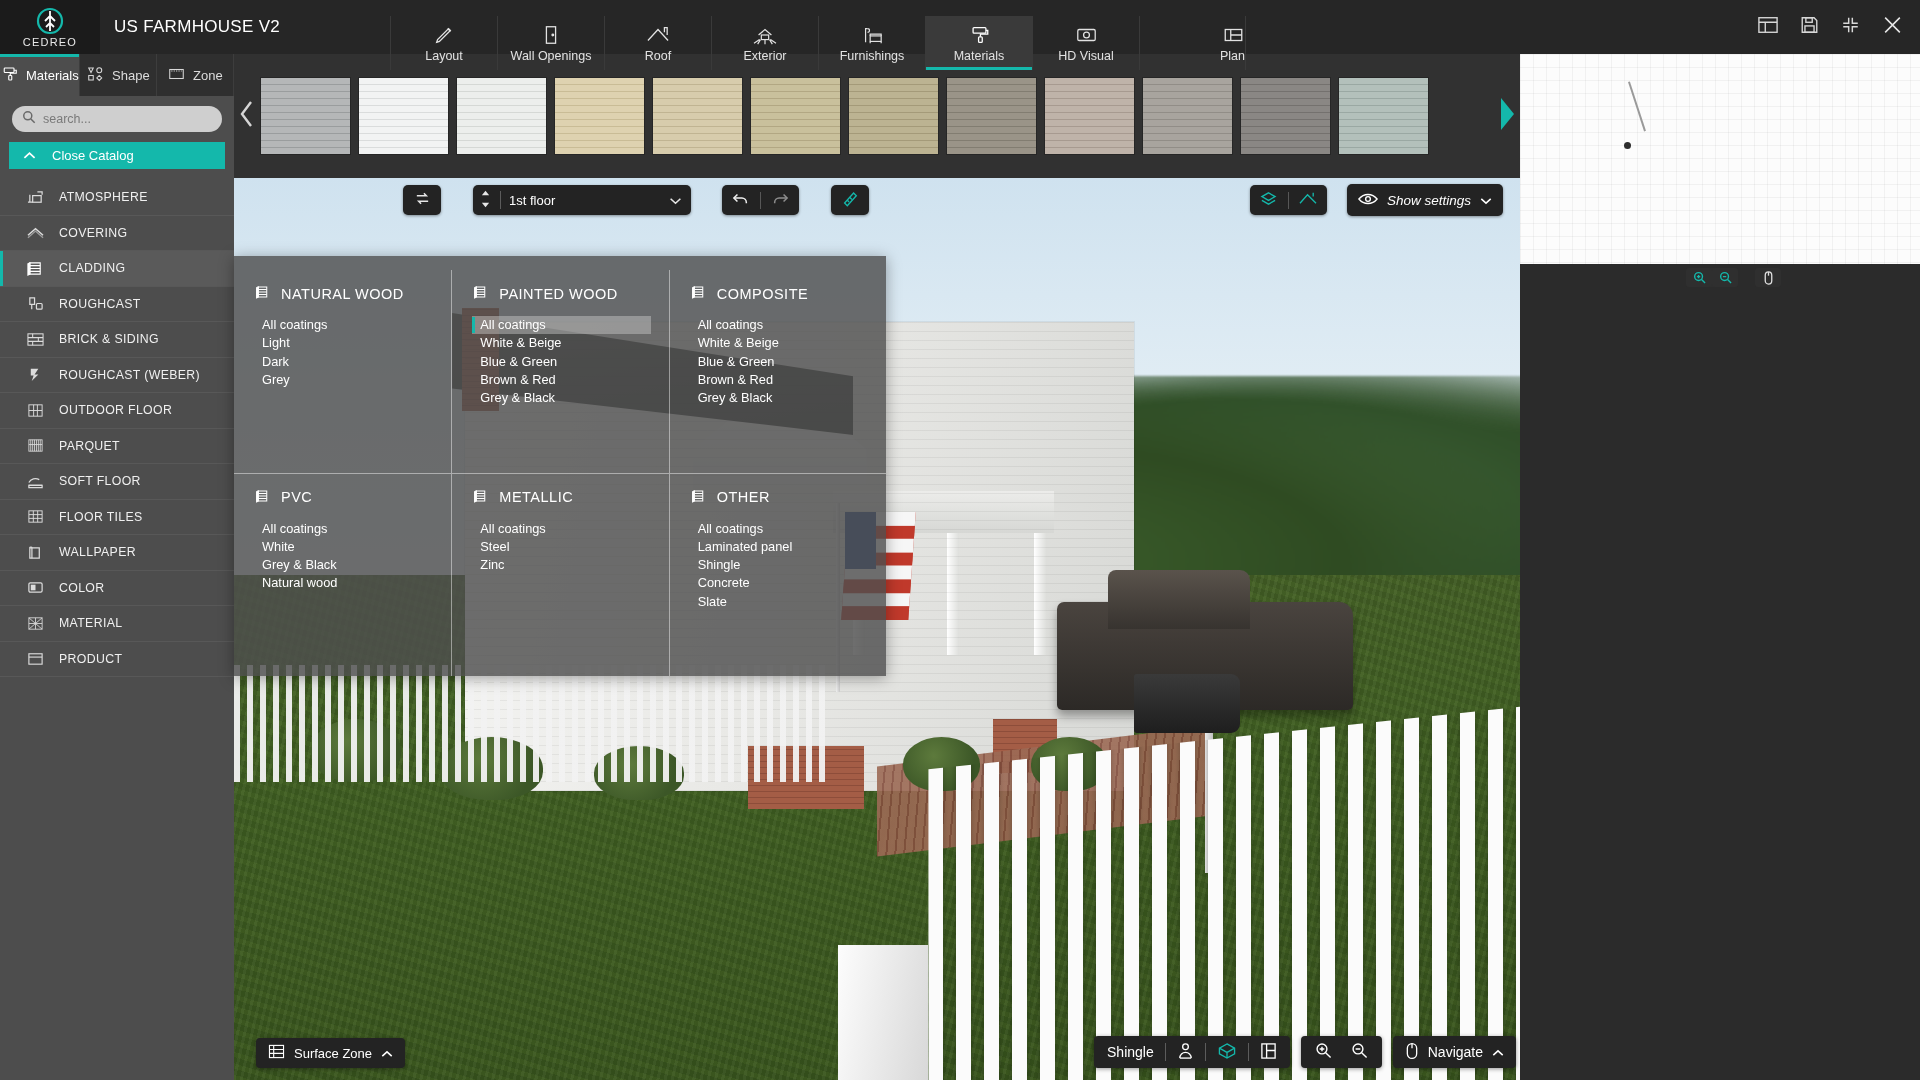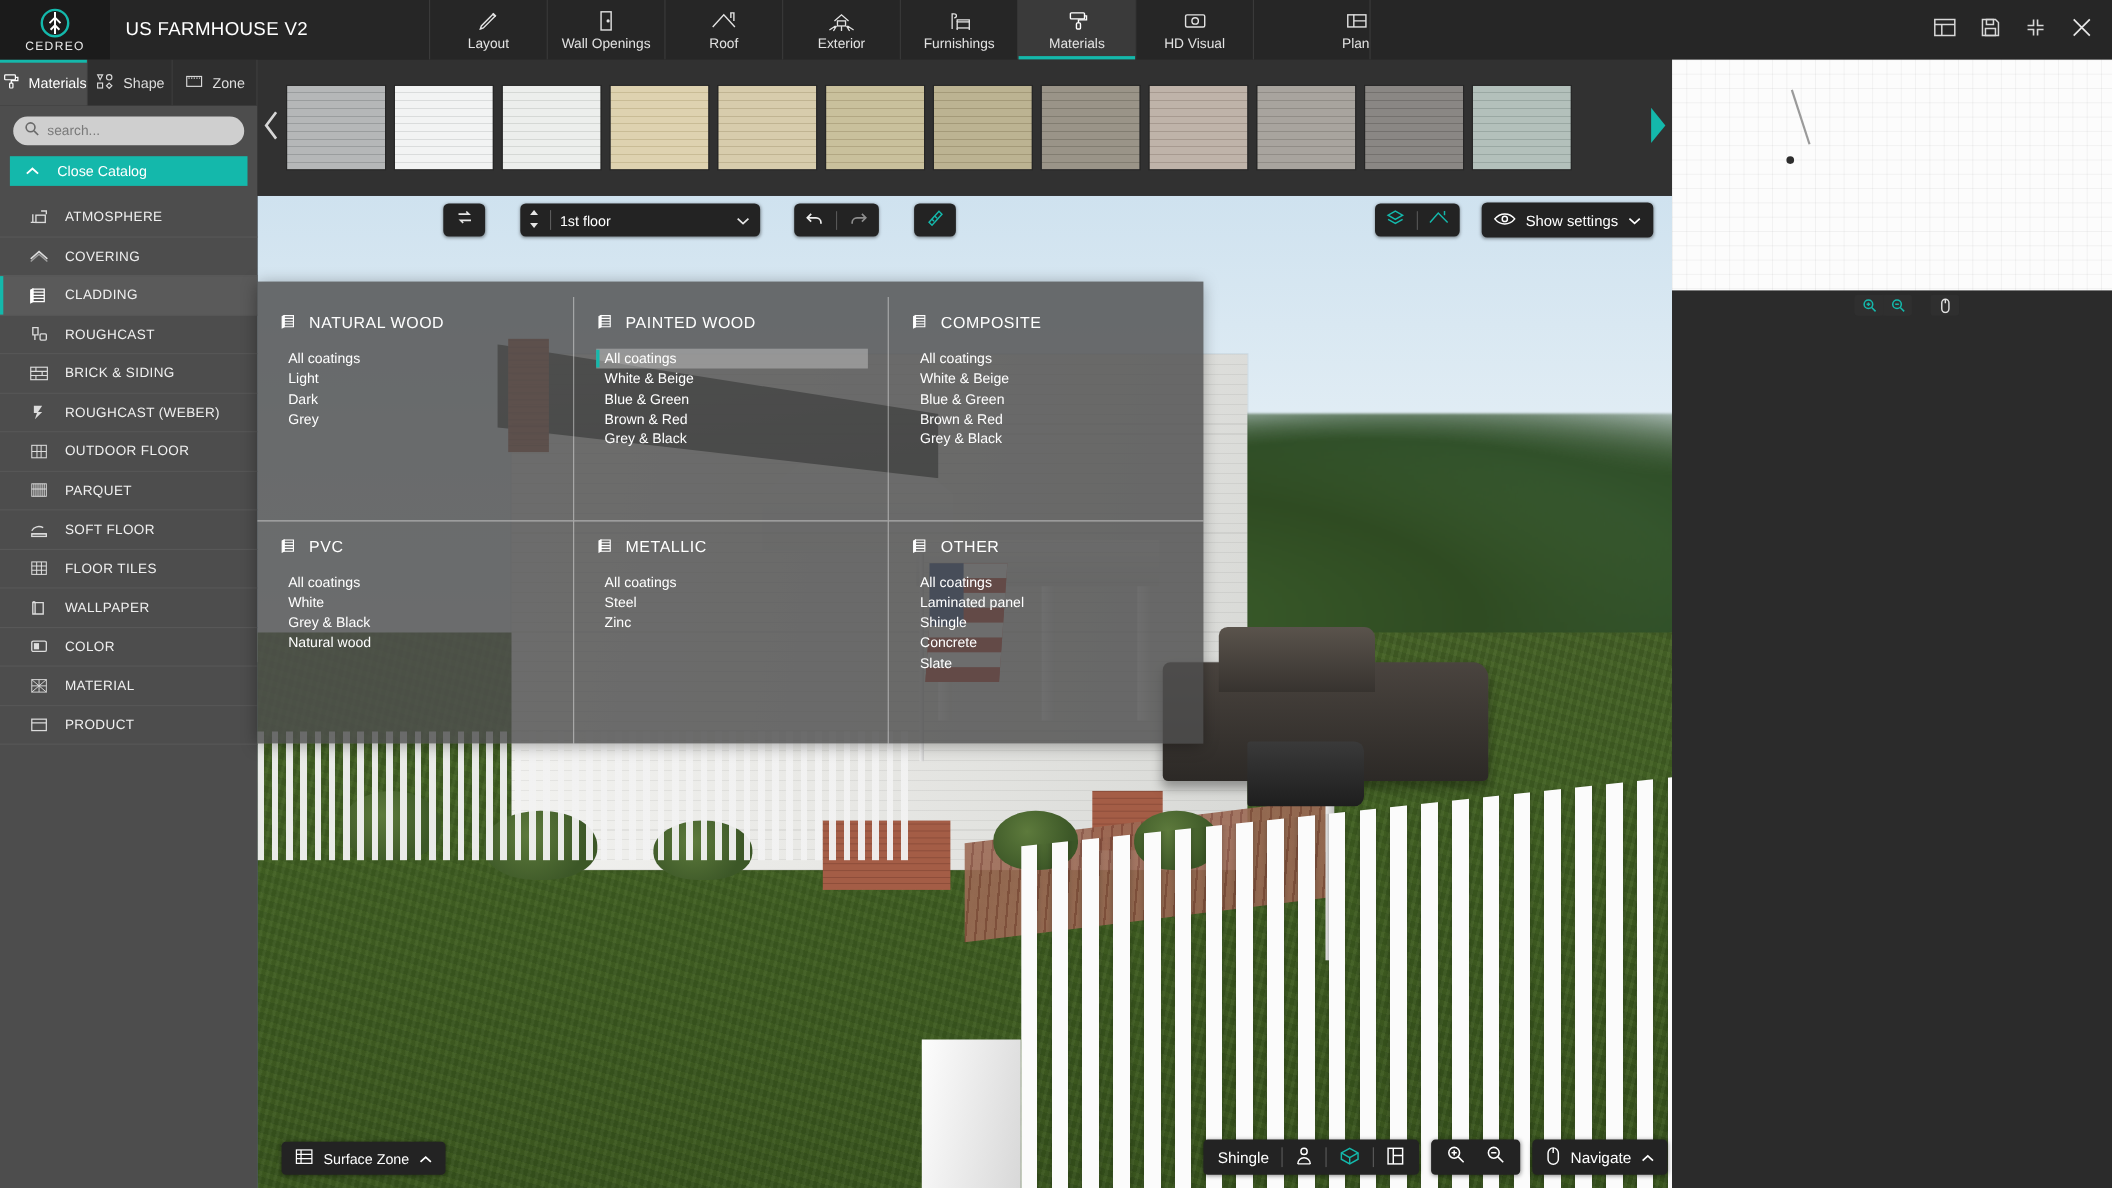--- a/index.html
+++ b/index.html
@@ -24,21 +24,21 @@
     display: flex; flex-direction: column; align-items: center; justify-content: center;
     flex: none;
   }
   .logo-mark { width: 34px; height: 30px; position: relative; }
   .logo-text { font-size: 11px; letter-spacing: 1.2px; color: #e9e9e9; margin-top: -1px; }
   .proj-title {
     display: flex; align-items: center; padding-left: 14px;
     font-size: 17px; color: #ffffff; letter-spacing: .3px; font-weight: 400;
     width: 290px; flex: none; background: #262626;
   }
-  .nav-tabs { display: flex; align-items: stretch; height: 54px; }
+  .nav-tabs { display: flex; align-items: stretch; height: 54px; margin-top: 16px; }
   .nav-tab {
     width: 107px; flex: none;
     display: flex; flex-direction: column; align-items: center; justify-content: center;
     color: #e2e2e2; font-size: 12.5px; gap: 3px;
     border-left: 1px solid #3a3a3a;
     position: relative; cursor: pointer;
   }
   .nav-tab:last-child { border-right: 1px solid #3a3a3a; align-items: flex-end; }
   .nav-tab.active { background: #3a3a3a; }
   .nav-tab.active::after {
@@ -243,21 +243,21 @@
   }
   .floor-name { width: 152px; }
   .show-settings {
     background:#232323; border-radius:5px; height:32px; display:flex; align-items:center;
     gap:9px; padding:0 11px; color:#fff; font-size:13.5px; pointer-events:auto; cursor:pointer;
     box-shadow: 0 1px 3px rgba(0,0,0,.4);
   }
 
   
   .megamenu {
-    position: absolute; left: 234px; top: 256px; width: 860px; height: 420px;
+    position: absolute; left: 234px; top: 256px; width: 652px; height: 420px;
     background: rgba(78,78,78,.82);
     z-index: 55; color: #ffffff;
     display: grid; grid-template-columns: 1fr 1fr 1fr;
     padding: 14px 0 0 0;
     box-shadow: 0 2px 14px rgba(0,0,0,.35);
   }
   .mm-col { padding: 14px 18px 10px 20px; position: relative; }
   .mm-col.r2 { border-top: 1px solid rgba(255,255,255,.45); }
   .mm-col.c2, .mm-col.c3 { border-left: 1px solid rgba(255,255,255,.45); }
   .mm-head {
@@ -774,21 +774,21 @@
       <div class="tb-btn">
         <span>
           <svg width="20" height="17" viewBox="0 0 21 18" fill="none" stroke="#14b8ab" stroke-width="1.4">
             <path d="M2 14L10 5l9 9"></path>
               <path d="M16 7V3"></path>
           </svg>
         </span>
       </div>
     </div>
 
-    <div class="show-settings" style="margin-left:20px;margin-right:17px;">
+    <div class="show-settings" style="margin-left:20px;margin-right:17px;font-style:italic;">
       <span>
         <svg width="20" height="14" viewBox="0 0 22 14" fill="none" stroke="#ffffff" stroke-width="1.5">
           <path d="M1 7s4-5 10-5 10 5 10 5-4 5-10 5S1 7 1 7z"></path>
             <circle cx="11" cy="7" r="2.6"></circle>
         </svg>
       </span>
       <span>Show settings</span>
       <span>
         <svg width="12" height="8" viewBox="0 0 14 9" fill="none" stroke="#ffffff" stroke-width="1.8">
           <path d="M1.5 2L7 7l5.5-5"></path>

